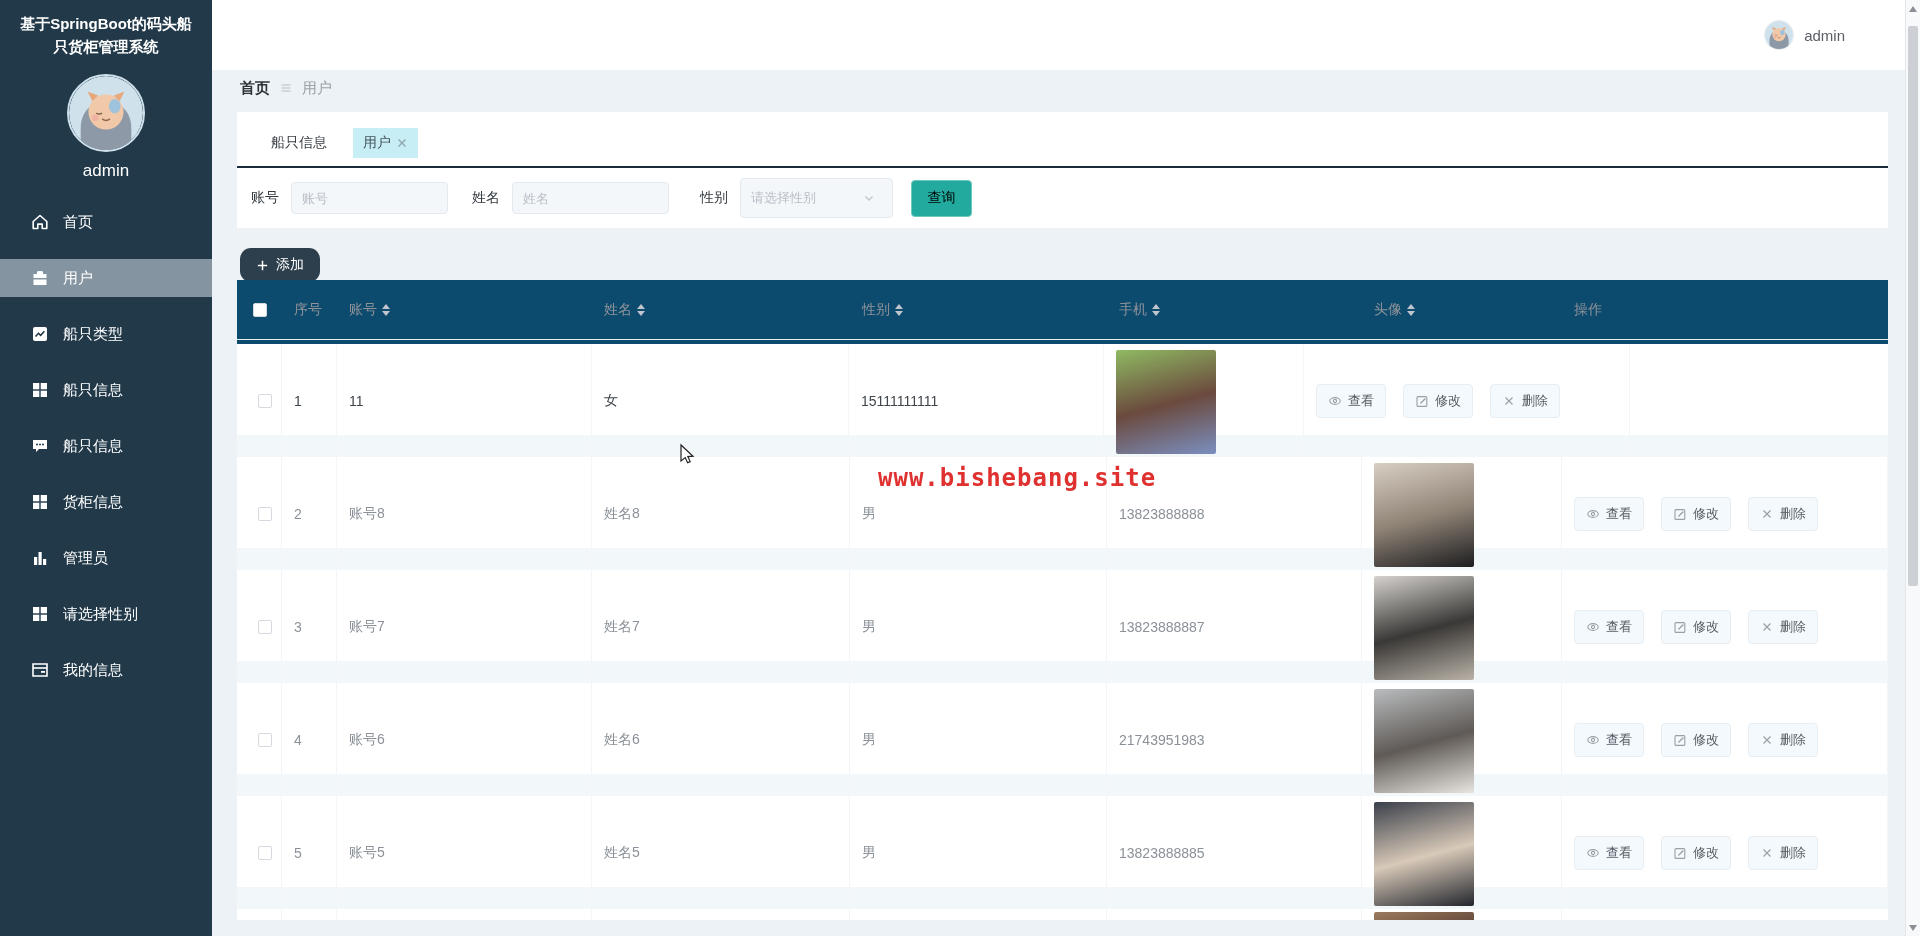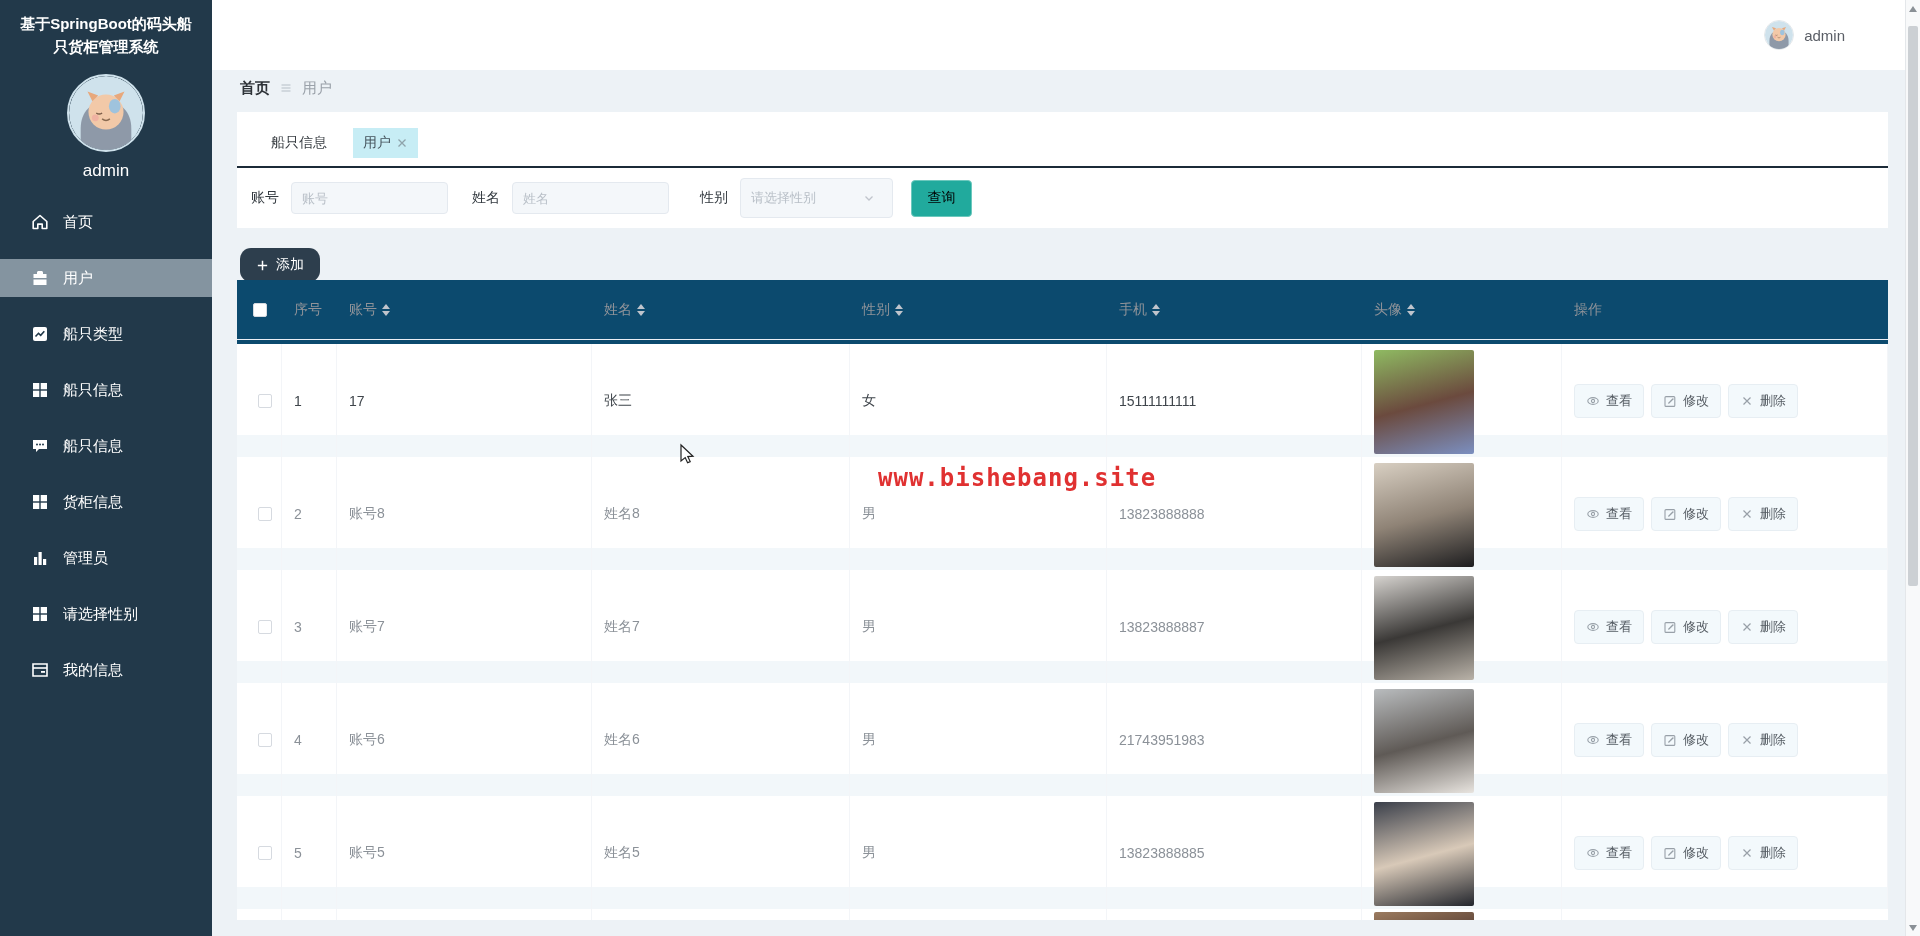--- a/index.html
+++ b/index.html
@@ -72,21 +72,21 @@
   .trow { display:flex; height:113px; background:linear-gradient(#ffffff calc(100% - 22px), #f2f7fa calc(100% - 22px)); }
   .trow .cell { display:flex; align-items:center; padding-left:12px; font-size:14px; color:#8b9198; border-right:1px solid #f3f5f8; }
   .trow.emph .cell { color:#3f454b; }
   .c-sel { width:45px; justify-content:center; padding-left:0; }
   .c-idx { width:55px; }
   .c-acc { width:255px; }
   .c-name { width:258px; }
   .c-gender { width:257px; }
   .c-phone { width:255px; }
   .c-avatar { width:200px; padding-top:2px; align-items:flex-start; }
-  .c-ops { width:326px; border-right:none; padding-left:22px; gap:7px; }
+  .c-ops { width:326px; border-right:none; padding-left:22px; gap:17px; }
   .avatar-img { width:100px; height:104px; border-radius:2px; }
   .op-btn { display:inline-flex; align-items:center; gap:6px; padding:7px 11px; background:#f3f9fc; border:1px solid #e7eef3; border-radius:4px; color:#555c63; font-size:13px; cursor:pointer; font-family:"Liberation Sans",sans-serif; }
   .op-btn .oicon { width:14px; height:14px; display:inline-flex; }
   .partial-row { display:flex; height:19px; background:#fff; }
   .partial-row .pcell { border-right:1px solid #f3f5f8; }
   .p-avatar { padding-left:12px; padding-top:3px; }
   .avatar-sliver { width:100px; height:16px; border-radius:2px 2px 0 0; }
 
   .cb { width:14px; height:14px; border:1px solid #d6dae0; border-radius:2px; background:#fff; display:inline-block; cursor:pointer; }
 
@@ -372,22 +372,21 @@
 
       </div>
     </div>
   <div class="tbody">
 
       <div class="trow emph">
         <div class="cell c-sel">
           <span class="cb"></span>
         </div>
         <div class="cell c-idx">1</div>
-        <div class="cell c-acc">17</div>
-        <div class="cell c-name">张三</div>
+        <div class="cell c-acc">11</div>
         <div class="cell c-gender">女</div>
         <div class="cell c-phone">15111111111</div>
         <div class="cell c-avatar">
           <div class="avatar-img" style="background: linear-gradient(165deg, rgb(143, 186, 98) 0%, rgb(107, 74, 62) 52%, rgb(123, 143, 192) 100%);"></div>
         </div>
         <div class="cell c-ops">
 
             <button class="op-btn">
               <span class="oicon">
               <svg viewBox="0 0 14 14">

